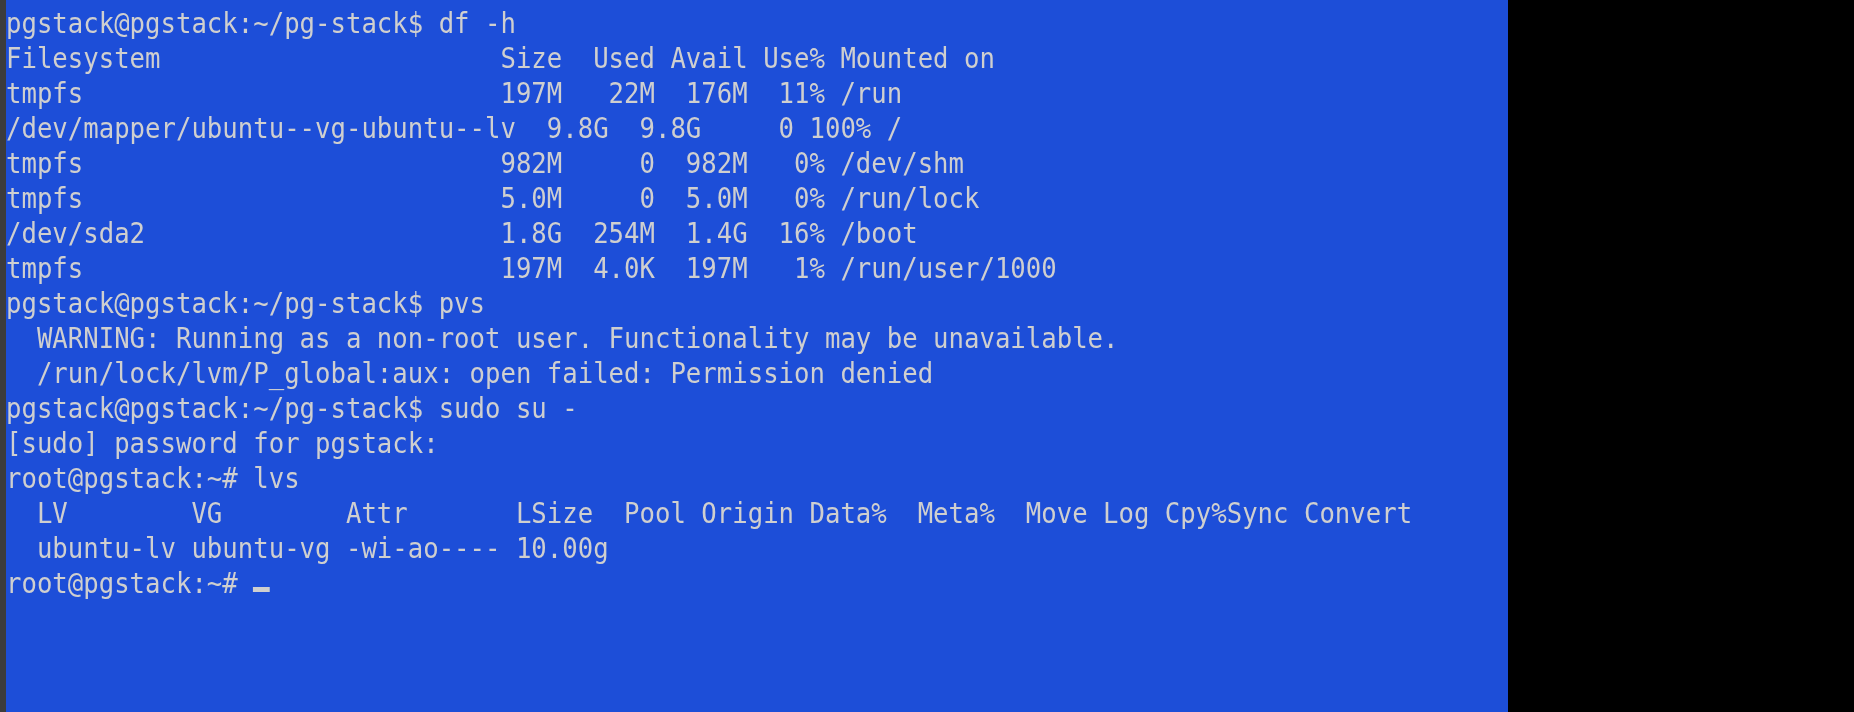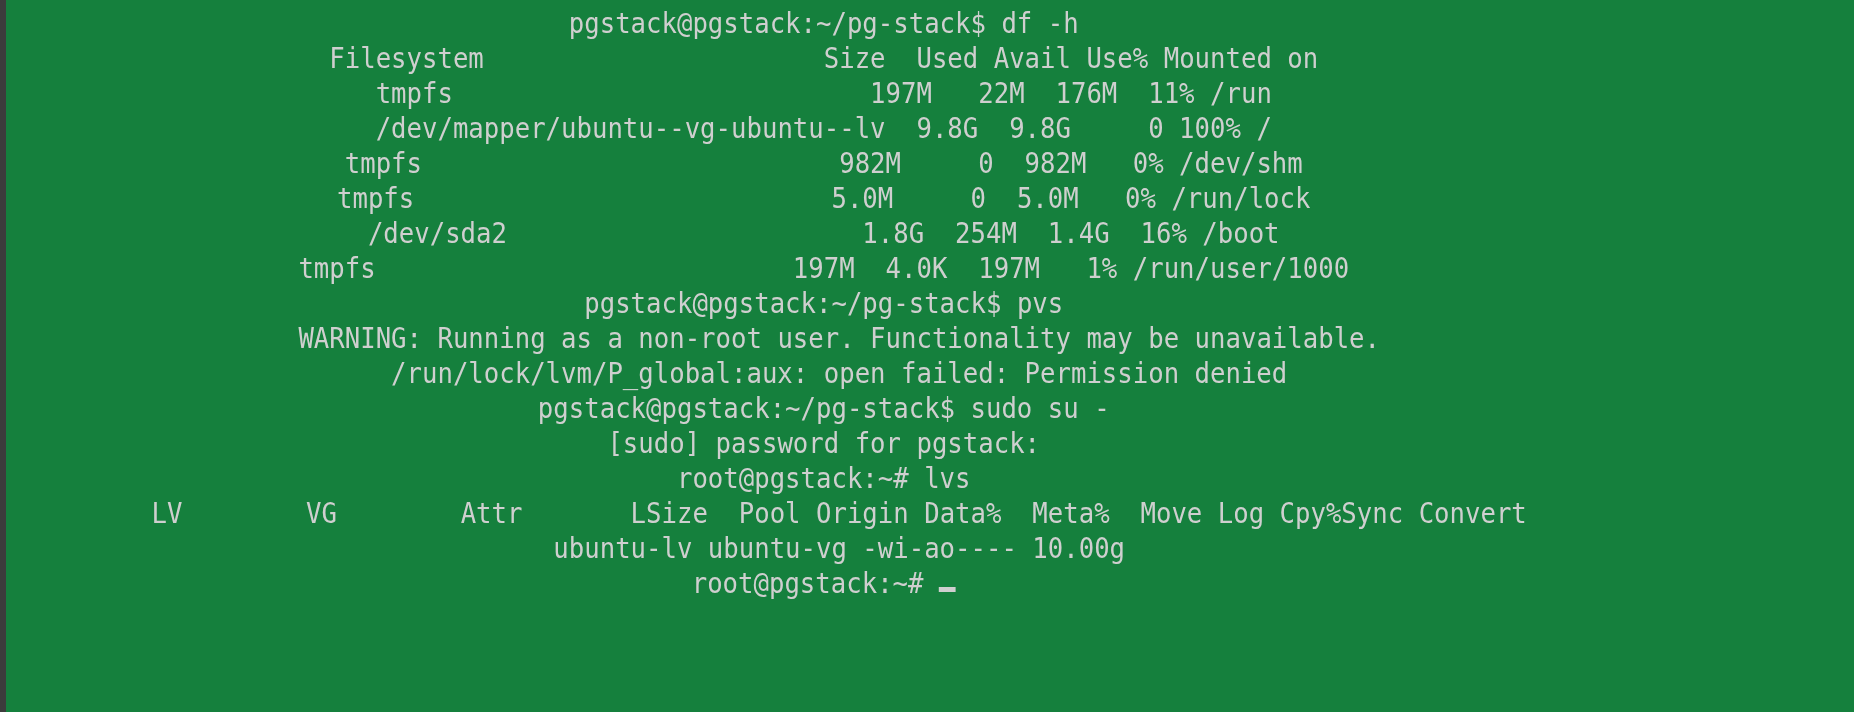--- a/index.html
+++ b/index.html
@@ -8,26 +8,25 @@
     background: #000000;
   }
   body {
     width: 1854px;
     height: 712px;
     overflow: hidden;
     font-family: "DejaVu Sans Mono", "Liberation Mono", monospace;
   }
   #terminal {
     position: relative;
-    width: 1854px;
+    width: 1508px;
     height: 712px;
-    background: #15803d;
+    background: #1d4ed8;
     box-sizing: border-box;
     overflow: hidden;
-    text-align: center;
   }
   #left-border {
     position: absolute;
     left: 0;
     top: 0;
     width: 6px;
     height: 712px;
     background: #3c3c3c;
   }
   #screen {

